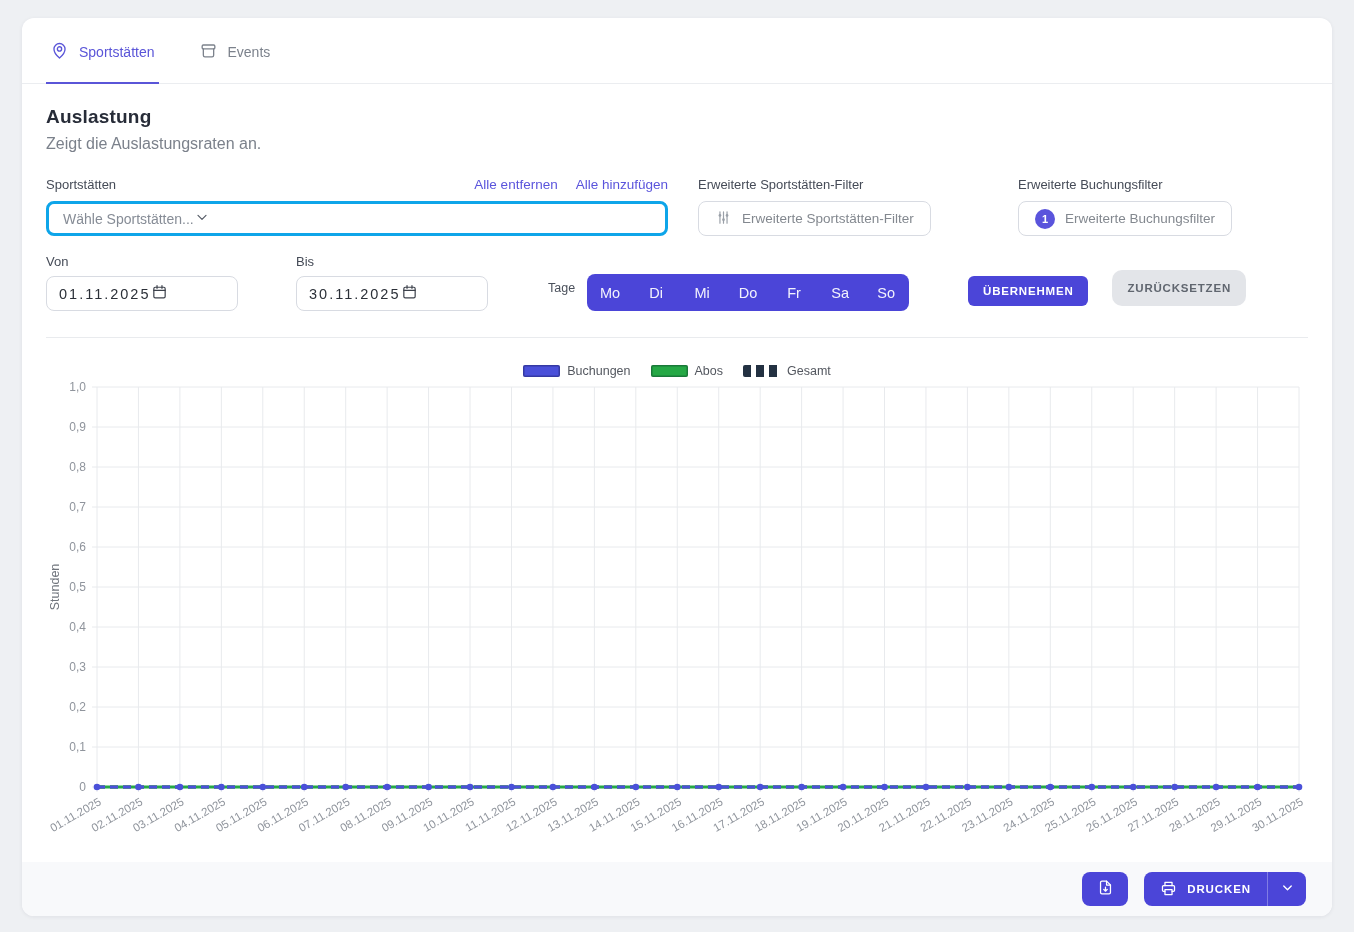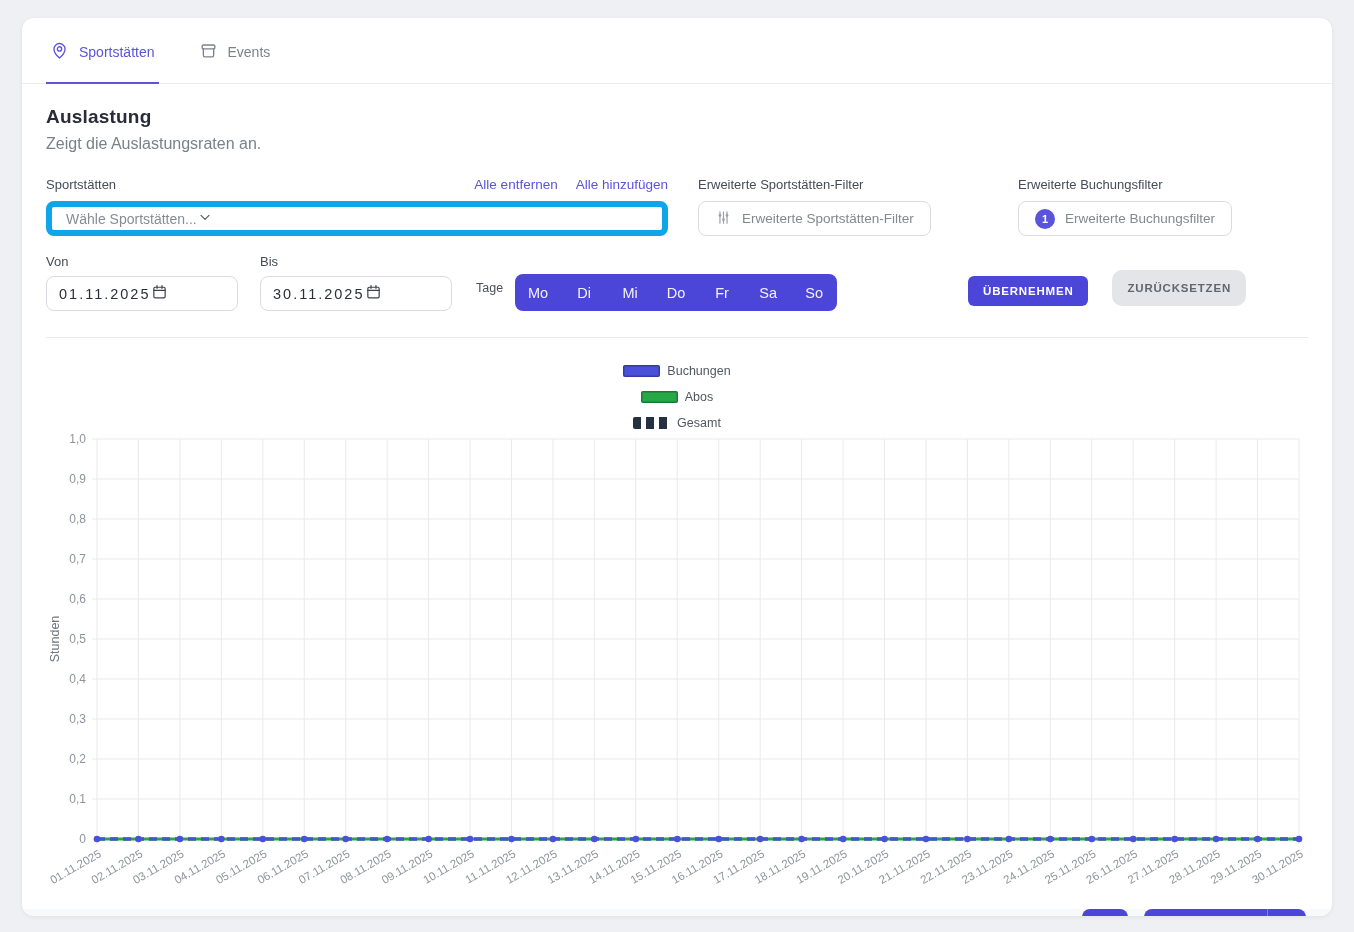--- a/index.html
+++ b/index.html
@@ -37,38 +37,38 @@
   
   .filters-row1 {
     display: grid; grid-template-columns: 622px 1fr 1fr;
     column-gap: 30px; padding: 0 24px; margin-top: 24px;
   }
   .field-label-row { display: flex; align-items: baseline; font-size: 13px; color: #454b57; }
   .links { margin-left: auto; display: flex; gap: 18px; }
   .link-btn { background: none; border: none; cursor: pointer; font-family: Liberation Sans, sans-serif;
     font-size: 13.5px; color: #5a54dc; }
   .select-box {
-    margin-top: 9px; height: 35px; border: 6px solid #0ea5e9; border-radius: 8px;
+    margin-top: 9px; height: 35px; border: 3px solid #0ea5e9; border-radius: 8px;
     display: flex; align-items: center; padding: 0 14px; cursor: pointer; background: #fff;
   }
   .select-placeholder { font-size: 14px; color: #868c96; }
   .select-box svg { margin-left: auto; width: 16px; height: 16px; color: #555b66; }
   .outline-btn {
     margin-top: 9px; height: 35px; border: 1px solid #d8dbe2; border-radius: 8px;
     background: #fff; cursor: pointer; display: inline-flex; align-items: center;
     gap: 10px; padding: 0 16px; font-family: inherit; font-size: 13.5px; color: #83888f;
     width: max-content;
   }
   .outline-btn svg { width: 17px; height: 17px; color: #9aa0a8; }
   .badge {
     width: 20px; height: 20px; border-radius: 50%; background: #5a54dc; color: #fff;
     font-size: 11px; font-weight: bold; display: inline-flex; align-items: center; justify-content: center;
   }
   
-  .filters-row2 { display: flex; align-items: flex-end; padding: 0 24px; margin-top: 18px; }
+  .filters-row2 { display: flex; align-items: flex-end; padding: 0 24px; margin-top: 18px; gap: 36px; }
   .date-field { width: 192px; }
   .date-field + .date-field { margin-left: 22px; }
   .date-input {
     margin-top: 7px; height: 35px; border: 1px solid #d8dbe2; border-radius: 8px;
     display: flex; align-items: center; padding: 0 12px; cursor: text; background: #fff;
   }
   .date-value { font-size: 14.5px; color: #2b3038; letter-spacing: 2px; }
   .date-input svg { margin-left: auto; width: 17px; height: 17px; color: #3c414b; }
   .tage-wrap { display: flex; align-items: flex-start; gap: 12px; margin-left: 24px; }
   .tage-label { font-size: 12.5px; color: #4a505b; padding-bottom: 10px; align-self: center; }
@@ -85,21 +85,21 @@
     margin-top: 6px;
   }
   .secondary-btn {
     background: #e3e5e9; color: #60666f; border: none; border-radius: 10px; cursor: pointer;
     font-family: inherit; font-size: 11.5px; font-weight: bold; letter-spacing: .8px;
     padding: 9px 15px;
   }
   .divider { border-top: 1px solid #e9ebee; margin: 26px 24px 0; }
   
   .chart-section { padding: 0 24px; margin-top: 26px; }
-  .legend { display: flex; align-items: center; gap: 12px; margin-bottom: 3px; flex-direction: column; }
+  .legend { display: flex; justify-content: center; align-items: center; gap: 4px; margin-bottom: 3px; }
   .legend-item { display: flex; align-items: center; gap: 7px; margin: 0 8px; }
   .legend-swatch { width: 37px; height: 12px; border-radius: 2px; }
   .legend-swatch.solid { box-shadow: inset 0 0 0 1.5px rgba(0,0,30,.28); }
   .legend-label { font-size: 12.5px; color: #53575f; }
   
   .footer {
     margin-top: auto; height: 54px; background: #f8f9fb;
     display: flex; align-items: center; justify-content: flex-end; gap: 16px; padding: 0 26px;
   }
   .icon-btn {

